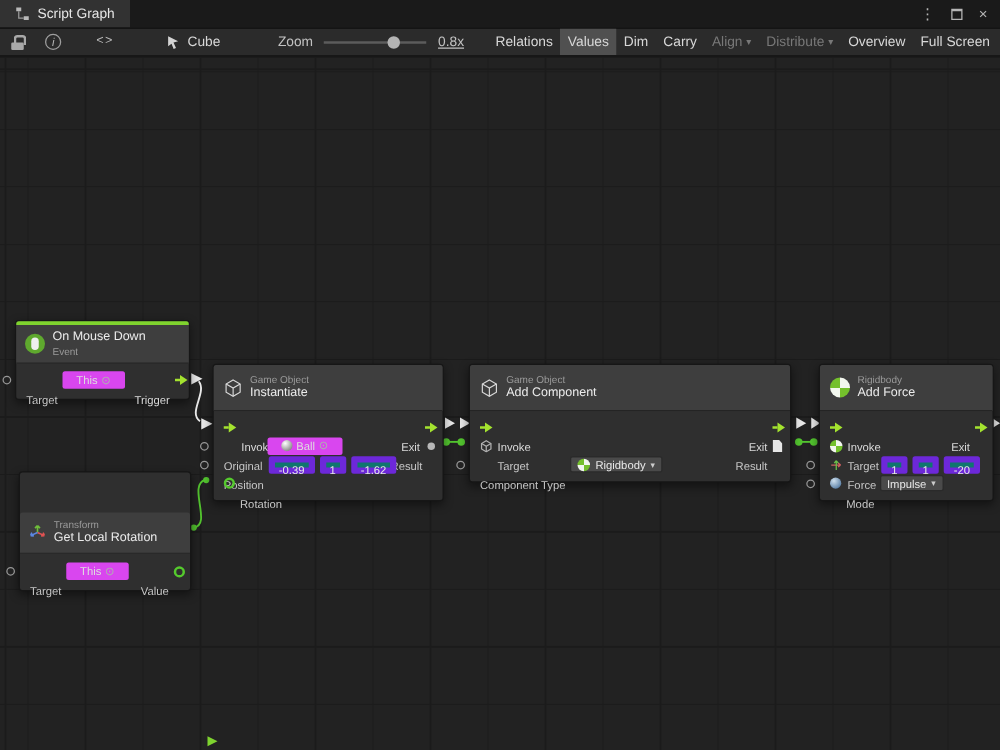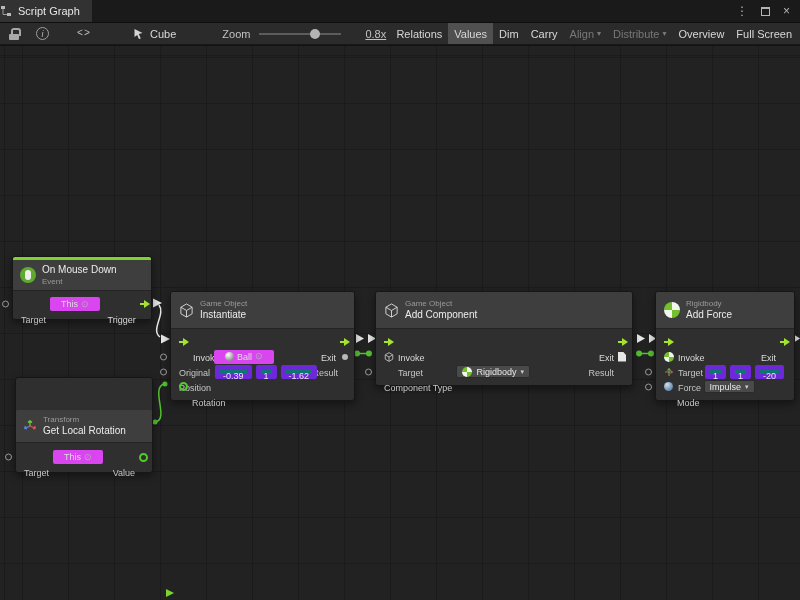--- a/index.html
+++ b/index.html
@@ -3,21 +3,21 @@
 <meta charset="utf-8">
 <style>
   * { box-sizing: border-box; margin: 0; padding: 0; }
   html,body { width:800px; height:600px; overflow:hidden; background:#141414;
               font-family:"Liberation Sans", sans-serif; user-select:none; }
   .app { position:absolute; inset:0; width:800px; height:600px; }
 
   
   .titlebar { position:absolute; top:0; left:0; right:0; height:22px; background:#1a1a1a;
               display:flex; align-items:stretch; color:#cfcfcf; }
-  .tab { display:flex; align-items:center; gap:6px; padding:0 12px 0 0; background:#323232;
+  .tab { display:flex; align-items:center; gap:6px; padding:0 12px 0 12px; background:#323232;
          font-size:11px; color:#e6e6e6; }
   .win-controls { margin-left:auto; display:flex; align-items:center; gap:13px; padding-right:10px; color:#b5b5b5; }
   .win-controls .glyph { font-size:12px; line-height:1; cursor:default; }
   .maxbox { width:9px; height:9px; border:1px solid #b5b5b5; border-top-width:2px; }
 
   
   .toolbar { position:absolute; top:22px; left:0; right:0; height:23px; background:#2b2b2b;
              border-top:1px solid #0e0e0e; border-bottom:1px solid #171717;
              display:flex; align-items:center; font-size:11px; color:#d8d8d8; padding:0 2px; }
   .lock { width:10px; height:12px; position:relative; margin-left:7px; flex:none; }
@@ -25,21 +25,21 @@
                   border:2px solid #a8a8a8; border-bottom:none; border-radius:3px 3px 0 0; }
   .lock::after { content:""; position:absolute; bottom:0; left:0; width:10px; height:6px; background:#a8a8a8; border-radius:1px; }
   .info { width:13px; height:13px; border:1px solid #9f9f9f; border-radius:50%; color:#b8b8b8;
           font-size:9px; font-style:italic; display:flex; align-items:center; justify-content:center; margin-left:17px; flex:none; }
   .code { margin-left:28px; font-family:"Liberation Mono", monospace; font-size:10px; color:#bdbdbd; letter-spacing:1px; }
   .graph-group { display:flex; align-items:center; gap:5px; margin-left:42px; }
   .zoom-group { display:flex; align-items:center; margin-left:46px; color:#c2c2c2; }
   .slider { position:relative; width:82px; height:12px; margin-left:9px; cursor:default; }
   .slider .track { position:absolute; top:5px; left:0; right:0; height:2px; background:#5c5c5c; }
   .slider .handle { position:absolute; top:1px; left:62%; width:10px; height:10px; border-radius:50%; background:#b4b4b4; }
-  .zoom-val { margin-left:24px; color:#c2c2c2;text-decoration:underline; }
+  .zoom-val { margin-left:9px; color:#c2c2c2;text-decoration:underline; }
   .tbtns { margin-left:auto; display:flex; align-items:center; height:100%; }
   .tbtn { display:flex; align-items:center; gap:3px; padding:0 6px; height:100%; cursor:default; white-space:nowrap; }
   .tbtn.active { background:#505050; }
   .tbtn.disabled { color:#787878; }
   .tbtn .caret { font-size:8px; }
 
   
   .canvas { position:absolute; top:46px; left:0; width:800px; height:554px; background-color:#222222;
             background-image:
               repeating-linear-gradient(to right, #1b1b1b 0 1px, transparent 1px 46px),

